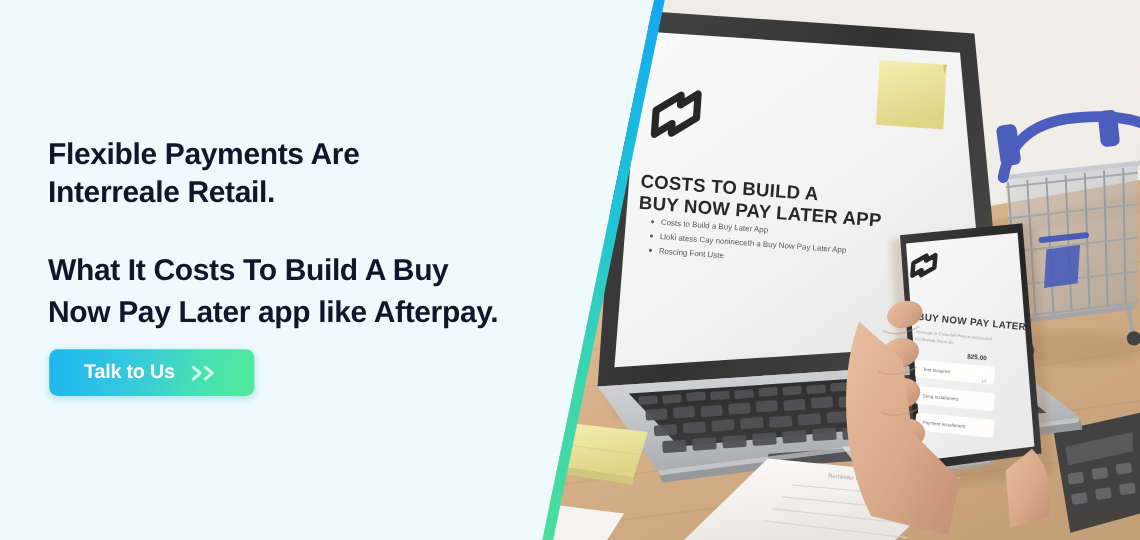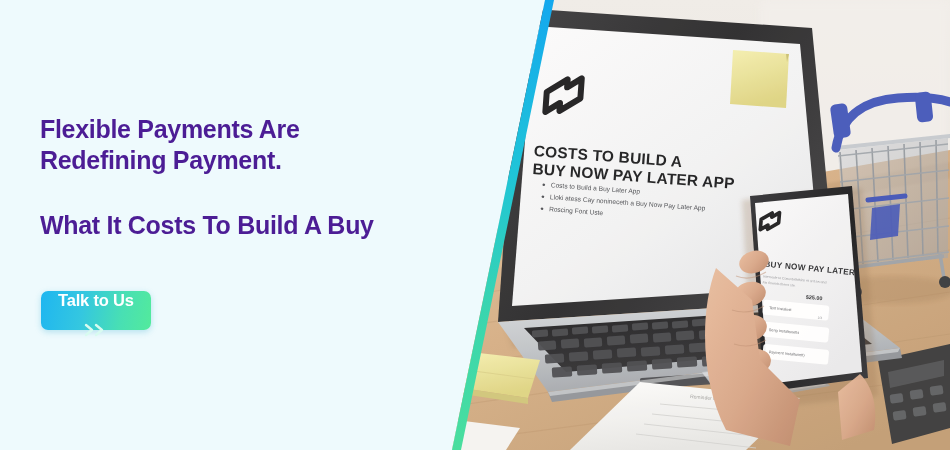--- a/index.html
+++ b/index.html
@@ -9,36 +9,35 @@
     background:#eefafd;
     position:relative;
   }
   #stage { position:relative; width:950px; height:450px; overflow:hidden; background:#eefafd; }
 
   
   #left-panel { position:absolute; left:0; top:0; width:560px; height:450px; z-index:5; }
 
   .headline {
     position:absolute; left:40px;
-    color:#4c1d95;
+    color:#0f172a;
     font-weight:700;
     letter-spacing:-0.3px;
   }
   #headline-primary { top:114px; font-size:25px; line-height:31px; }
   #headline-secondary { top:208px; font-size:25px; line-height:35px; font-weight:700; }
 
   #cta-button {
     position:absolute; left:41px; top:291px;
-    height:39px; padding:0 17px;
+    height:39px; padding:0 29px;
     display:flex; align-items:center; gap:13px;
     border:none; border-radius:7px;
     background:linear-gradient(100deg,#1fb6f0 0%,#34c7e0 38%,#48dfb4 72%,#53ea9c 100%);
     box-shadow:0 2px 6px rgba(30,160,200,.28);
     cursor:pointer;
-    flex-direction:column;
   }
   #cta-label { color:#ffffff; font-size:16.5px; font-weight:700; letter-spacing:-0.2px; white-space:nowrap; }
   #cta-chevrons { display:flex; align-items:center; }
   #cta-chevrons svg { display:block; }
 
   
   #divider {
     position:absolute; top:0; left:0; width:950px; height:450px;
     z-index:6; pointer-events:none;
   }
@@ -384,25 +383,26 @@
         <stop offset="100%" stop-color="#4ade9e"></stop>
       </linearGradient>
     </defs>
     <polygon points="545,0 554,0 461,450 452,450" fill="url(#stripeG)"></polygon>
   </svg>
 
   <div id="left-panel">
 
     <div class="headline" id="headline-primary">
       <div>Flexible Payments Are</div>
-      <div>Redefining Payment.</div>
+      <div>Interreale Retail.</div>
     </div>
 
     <div class="headline" id="headline-secondary">
       <div>What It Costs To Build A Buy</div>
+      <div>Now Pay Later app like Afterpay.</div>
     </div>
 
     <button id="cta-button">
       <span id="cta-label">Talk to Us</span>
       <span id="cta-chevrons">
         <svg width="24" height="14" viewBox="0 0 24 14" fill="none" xmlns="http://www.w3.org/2000/svg">
           <path d="M2 2 L8 7 L2 12" stroke="#d8fbf0" stroke-width="2.4" stroke-linecap="round" stroke-linejoin="round"></path>
           <path d="M12 2 L18 7 L12 12" stroke="#d8fbf0" stroke-width="2.4" stroke-linecap="round" stroke-linejoin="round"></path>
         </svg>
       </span>

